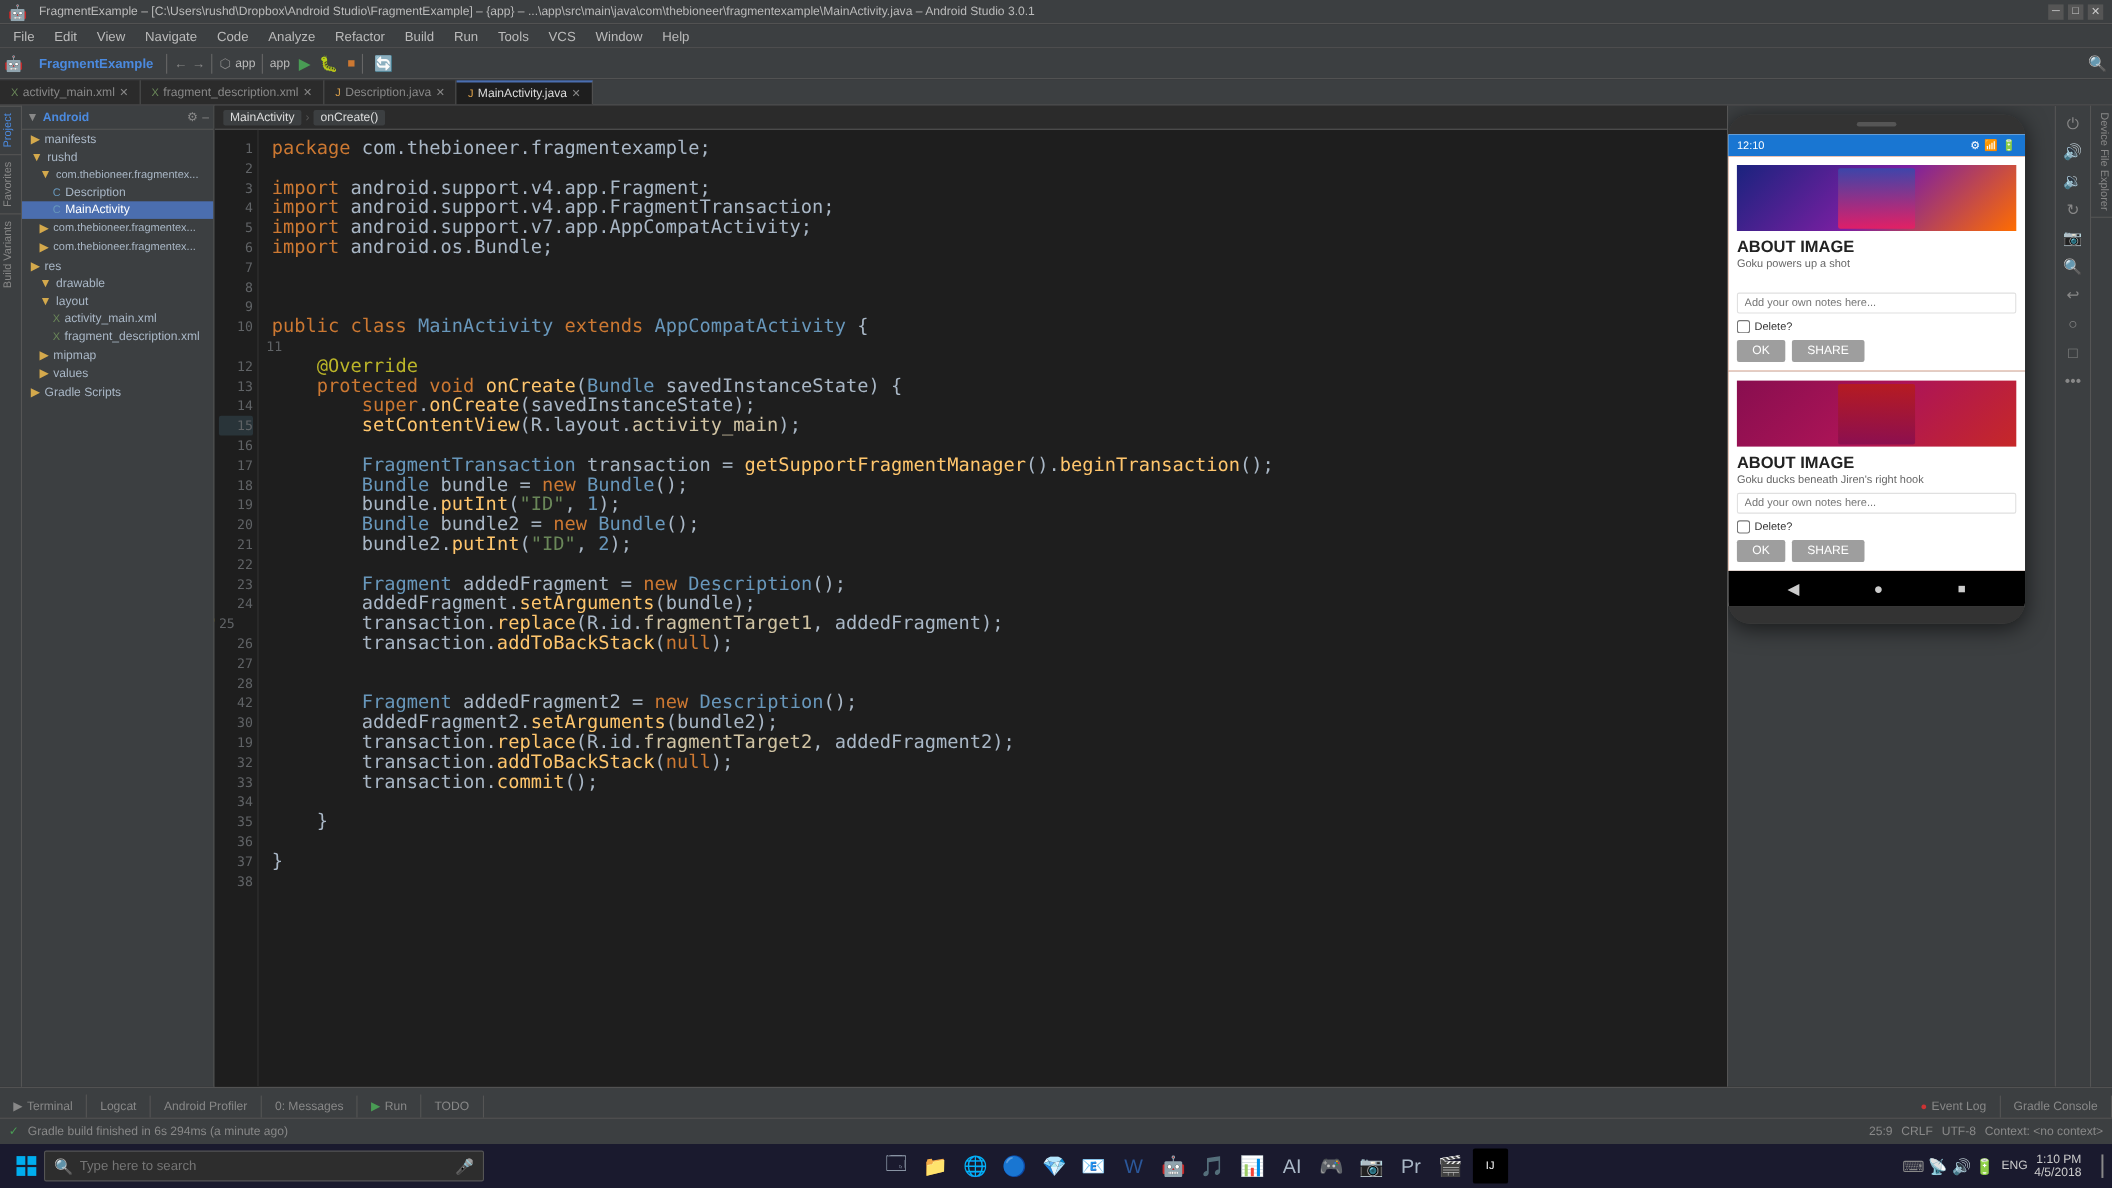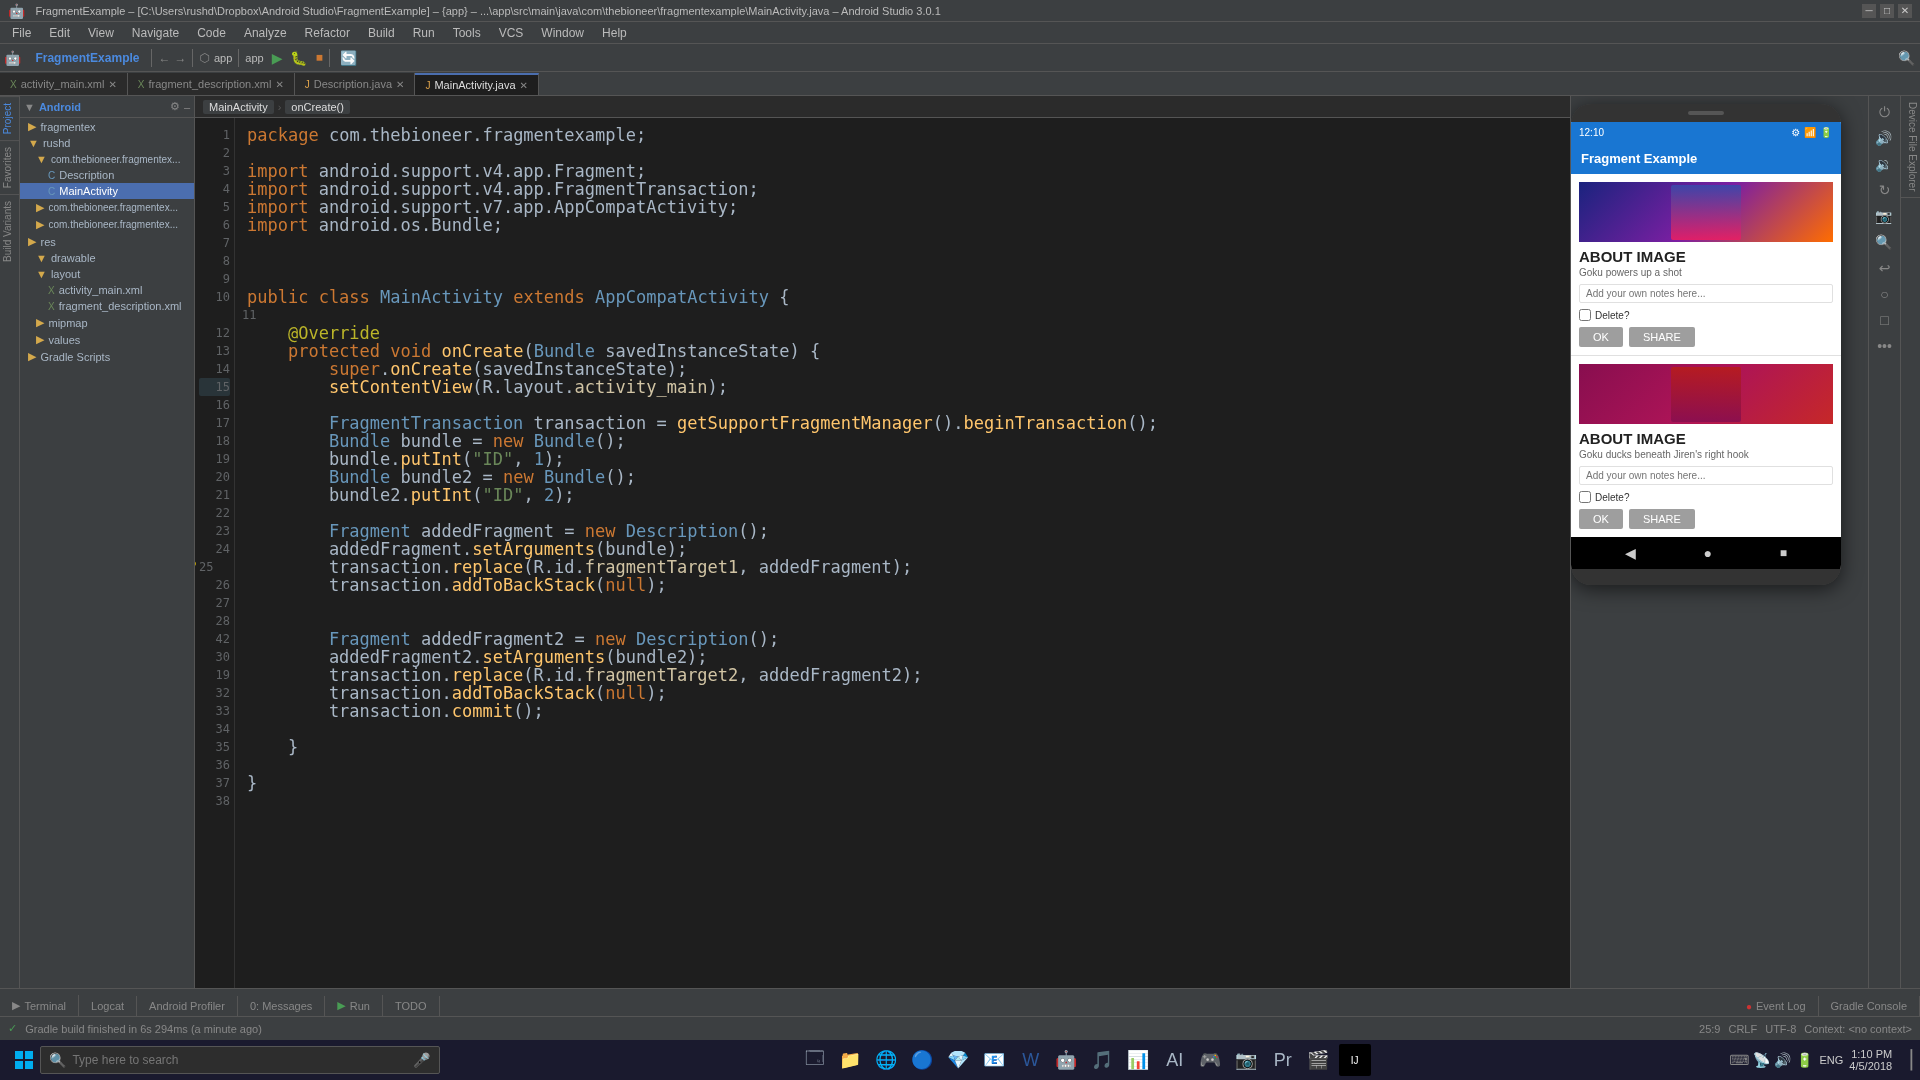--- a/index.html
+++ b/index.html
@@ -169,21 +169,21 @@
     <div style="padding:4px; background:#3c3f41; border-bottom:1px solid #555; display:flex; align-items:center; gap:4px;">
       <span style="color:#888; font-size:11px;">▼</span>
       <span style="color:#4b8adf; font-size:11px; font-weight:bold;">Android</span>
       <div style="flex:1;"></div>
       <span style="color:#888; font-size:11px;">⚙</span>
       <span style="color:#888; font-size:11px;">–</span>
     </div>
 
     <div class="sidebar-item" style="padding-left:8px;">
       <span style="color:#d4a94c;">▶</span>
-      <span>fragmentex</span>
+      <span>manifests</span>
     </div>
     <div class="sidebar-item" style="padding-left:8px;">
       <span style="color:#d4a94c;">▼</span>
       <span>rushd</span>
     </div>
     <div class="sidebar-item" style="padding-left:16px;">
       <span style="color:#d4a94c;">▼</span>
       <span style="font-size:10px;">com.thebioneer.fragmentex...</span>
     </div>
     <div class="sidebar-item" style="padding-left:28px;">
@@ -349,32 +349,29 @@
 
               <div style="height:20px; background:#1976d2; display:flex; align-items:center; justify-content:space-between; padding:0 8px;">
                 <span style="color:white; font-size:10px;">12:10</span>
                 <div style="display:flex; gap:4px; align-items:center;">
                   <span style="color:white; font-size:10px;">⚙</span>
                   <span style="color:white; font-size:10px;">📶</span>
                   <span style="color:white; font-size:10px;">🔋</span>
                 </div>
               </div>
 
-              <div style="height:32px; background:#1976d2; display:flex; align-items:center; padding:0 10px;">
-                <span style="color:white; font-size:13px; font-weight:bold;">Fragment Example</span>
-              </div>
 
               <div style="flex:1; background:#c2410c; overflow-y:auto; padding:0;">
 
                 <div style="background:white; padding:8px;">
                   <div style="width:100%; height:60px; background:linear-gradient(135deg, #1a237e 0%, #7b1fa2 50%, #ff6d00 100%); margin-bottom:6px; display:flex; align-items:center; justify-content:center; overflow:hidden;">
                     <div style="width:70px; height:55px; background:linear-gradient(180deg, #3949ab, #e91e63); border-radius:2px; opacity:0.9;"></div>
                   </div>
                   <div style="font-size:15px; font-weight:bold; color:#222; margin-bottom:2px;">ABOUT IMAGE</div>
-                  <div style="font-size:10px; color:#666; margin-bottom:6px;">Goku powers up a shot</div>
+                  <div style="font-size:10px; color:#666; margin-bottom:20px;">Goku powers up a shot</div>
                   <input type="text" style="width: 100%; border: 1px solid rgb(224, 224, 224); border-radius: 2px; padding: 3px 6px; font-size: 10px; color: rgb(153, 153, 153); margin-bottom: 6px;" placeholder="Add your own notes here...">
                   <div style="display:flex; align-items:center; gap:4px; margin-bottom:6px;">
                     <input type="checkbox" style="width: 12px; height: 12px;">
                     <span style="font-size:10px; color:#333;">Delete?</span>
                   </div>
                   <div style="display:flex; gap:6px;">
                     <button style="background:#9e9e9e; color:white; border:none; border-radius:2px; padding:4px 14px; font-size:11px; cursor:pointer;">OK</button>
                     <button style="background:#9e9e9e; color:white; border:none; border-radius:2px; padding:4px 14px; font-size:11px; cursor:pointer;">SHARE</button>
                   </div>
                 </div>

